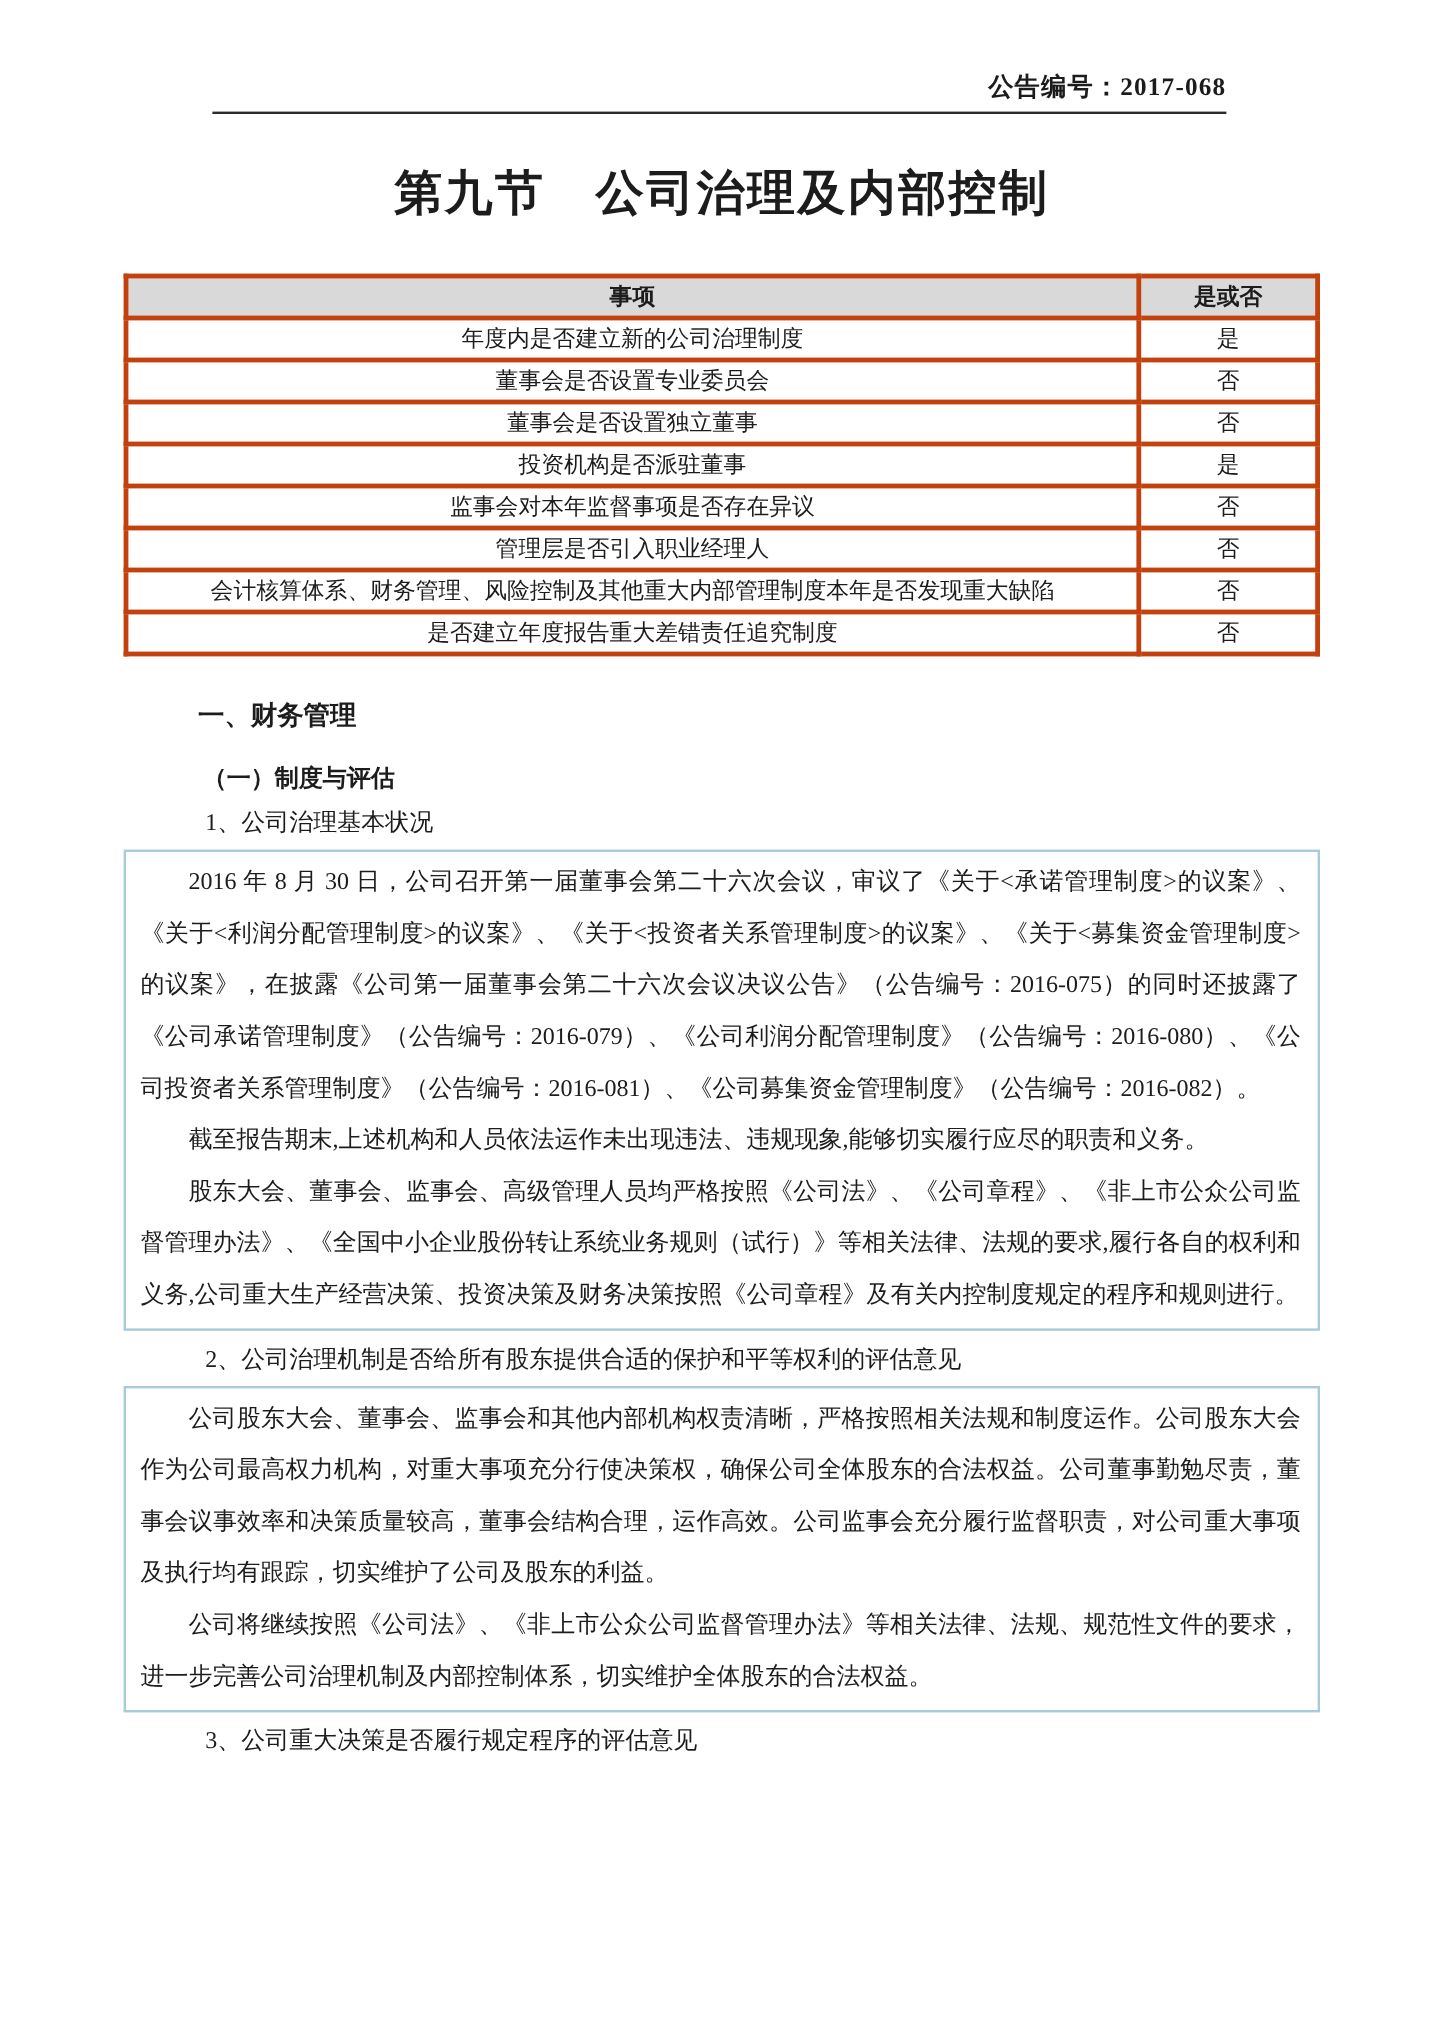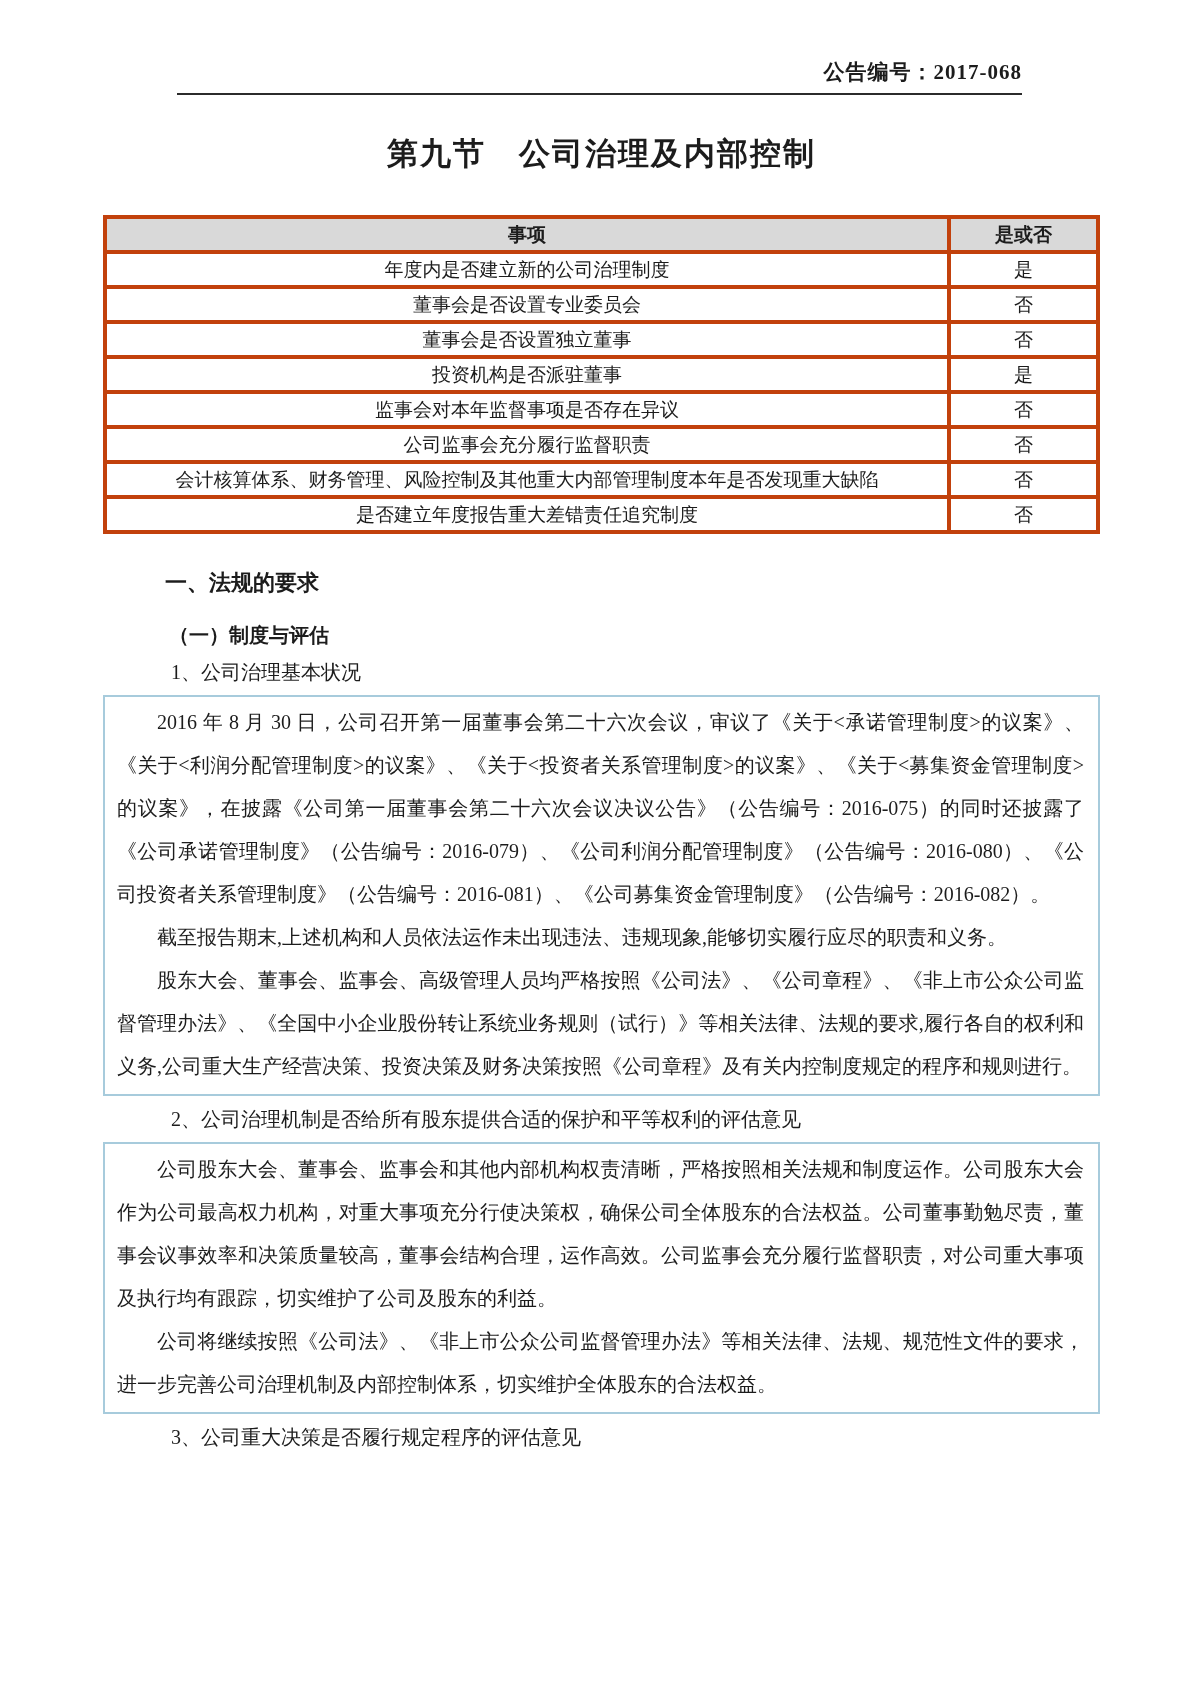--- a/index.html
+++ b/index.html
@@ -32,21 +32,21 @@
     border: none;
     border-top: 2px solid #2b2b2b;
     margin: 7px 78px 0 74px;
   }
 
   
   .doc-title {
     text-align: center;
     font-family: "Liberation Sans", "DejaVu Sans", sans-serif;
     font-weight: bold;
-    font-size: 31px;
+    font-size: 40px;
     letter-spacing: 2px;
     margin-top: 38px;
   }
 
   
   table.gov-table {
     width: 100%;
     border-collapse: collapse;
     margin-top: 40px;
     font-size: 19px;
@@ -131,35 +131,35 @@
       </tr>
       <tr>
         <td class="item-cell">投资机构是否派驻董事</td>
         <td class="answer-cell">是</td>
       </tr>
       <tr>
         <td class="item-cell">监事会对本年监督事项是否存在异议</td>
         <td class="answer-cell">否</td>
       </tr>
       <tr>
-        <td class="item-cell">公司监事会充分履行监督职责</td>
+        <td class="item-cell">管理层是否引入职业经理人</td>
         <td class="answer-cell">否</td>
       </tr>
       <tr>
         <td class="item-cell">会计核算体系、财务管理、风险控制及其他重大内部管理制度本年是否发现重大缺陷</td>
         <td class="answer-cell">否</td>
       </tr>
       <tr>
         <td class="item-cell">是否建立年度报告重大差错责任追究制度</td>
         <td class="answer-cell">否</td>
       </tr>
     </tbody>
   </table>
 
-  <div class="h-level1">一、法规的要求</div>
+  <div class="h-level1">一、财务管理</div>
 
   <div class="h-level2">（一）制度与评估</div>
 
   <div class="h-level3">1、公司治理基本状况</div>
 
   <div class="text-box">
     <p>2016 年 8 月 30 日，公司召开第一届董事会第二十六次会议，审议了《关于&lt;承诺管理制度&gt;的议案》、《关于&lt;利润分配管理制度&gt;的议案》、《关于&lt;投资者关系管理制度&gt;的议案》、《关于&lt;募集资金管理制度&gt;的议案》，在披露《公司第一届董事会第二十六次会议决议公告》（公告编号：2016-075）的同时还披露了《公司承诺管理制度》（公告编号：2016-079）、《公司利润分配管理制度》（公告编号：2016-080）、《公司投资者关系管理制度》（公告编号：2016-081）、《公司募集资金管理制度》（公告编号：2016-082）。</p>
     <p>截至报告期末,上述机构和人员依法运作未出现违法、违规现象,能够切实履行应尽的职责和义务。</p>
     <p>股东大会、董事会、监事会、高级管理人员均严格按照《公司法》、《公司章程》、《非上市公众公司监督管理办法》、《全国中小企业股份转让系统业务规则（试行）》等相关法律、法规的要求,履行各自的权利和义务,公司重大生产经营决策、投资决策及财务决策按照《公司章程》及有关内控制度规定的程序和规则进行。</p>
   </div>

